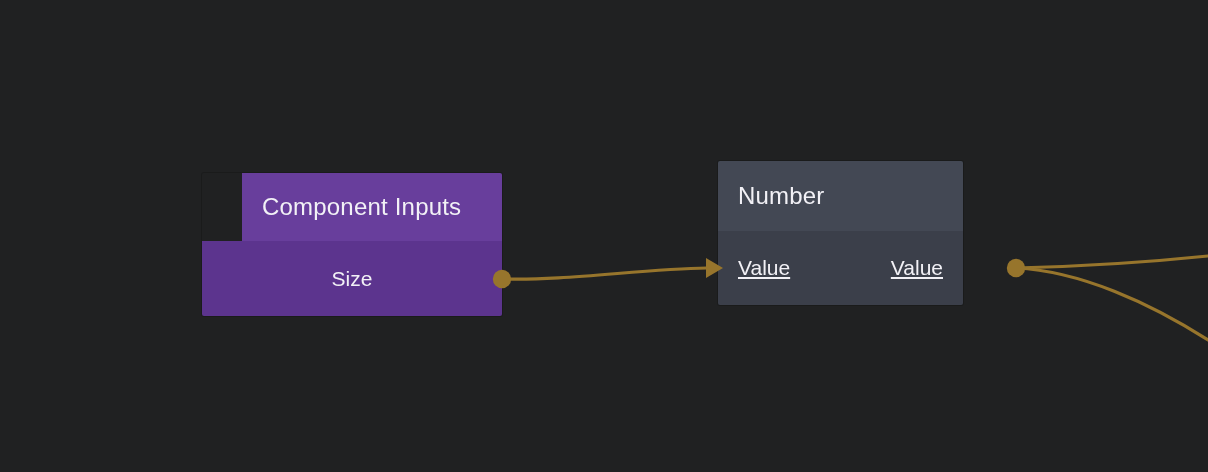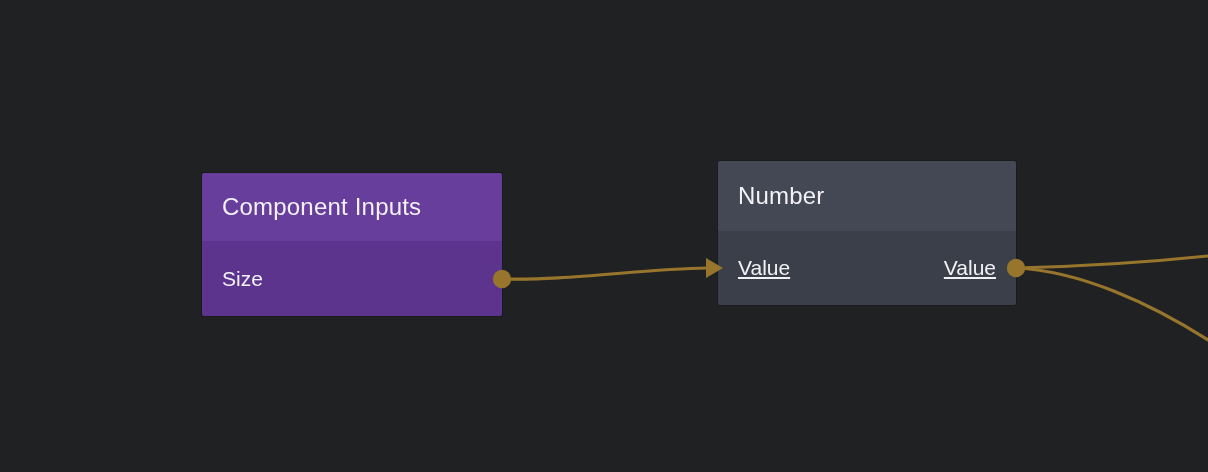--- a/index.html
+++ b/index.html
@@ -32,25 +32,25 @@
     letter-spacing: 0.2px;
   }
   .node-row {
     display: flex;
     align-items: center;
     padding: 0 20px;
     font-size: 21px;
   }
   
   .node-component-inputs { left: 202px; top: 173px; width: 300px; }
-  .node-component-inputs .node-header { height: 68px; background: var(--component-header, #683e9c); }
+  .node-component-inputs .node-header { height: 68px; background: var(--component-header, #683e9c); margin-left: 40px; }
   .node-component-inputs .node-body   { background: var(--component-body, #5c348e); }
-  .node-component-inputs .node-row    { height: 75px; justify-content: flex-start; }
+  .node-component-inputs .node-row    { height: 75px; justify-content: center; }
   
-  .node-number { left: 718px; top: 161px; width: 298px; }
+  .node-number { left: 718px; top: 161px; width: 245px; }
   .node-number .node-header { height: 70px; background: var(--number-header, #434854); }
   .node-number .node-body   { background: var(--number-body, #3b3f4a); }
   .node-number .node-row    { height: 74px; justify-content: space-between; text-decoration: underline; }
 
   svg.wires {
     position: absolute;
     left: 0;
     top: 0;
     z-index: 5;
   }

